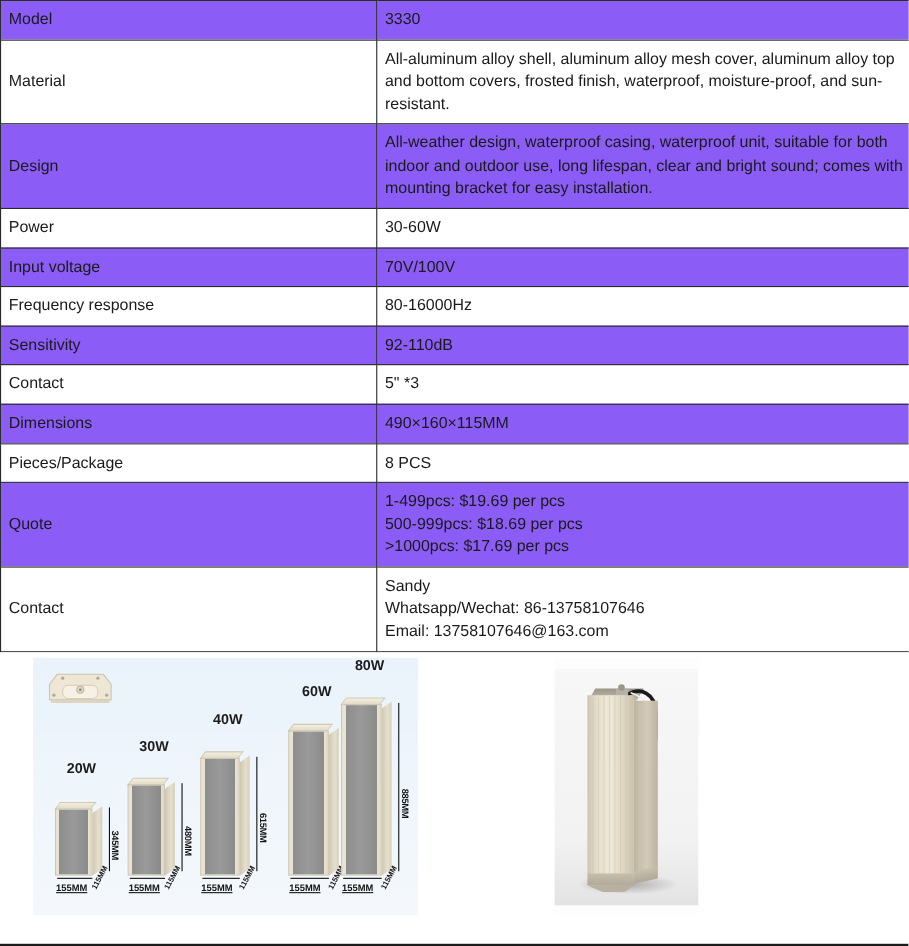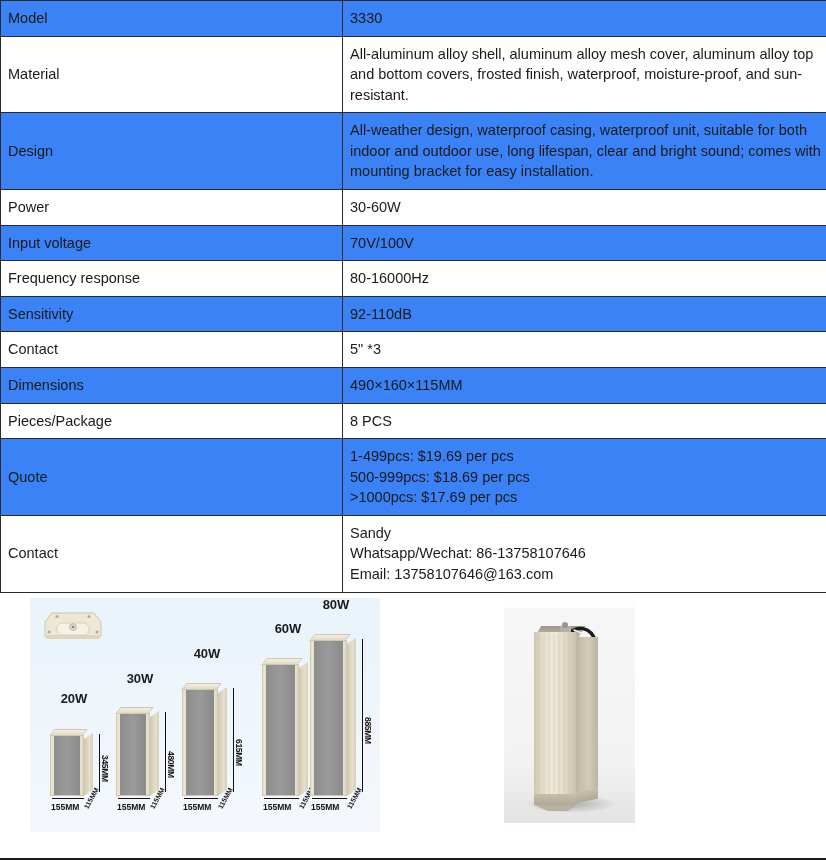--- a/index.html
+++ b/index.html
@@ -23,21 +23,21 @@
     table-layout:fixed;
     font-size:14.5px;
   }
   table.spec td{
     border:1px solid #2a2a2a;
     padding:7px 6px 7px 7px;
     vertical-align:middle;
     line-height:1.42;
     word-wrap:break-word;
   }
-  table.spec tr.alt td{ background:#3b82f6; }
+  table.spec tr.alt td{ background:#8b5cf6; }
   table.spec tr.plain td{ background:#ffffff; }
   td.key{ width:328px; }
   td.val{ width:484px; }
   .ml{ white-space:pre-line; }
   
   .imgpanel{
     position:relative;
     width:826px;
     height:243px;
     background:#ffffff;
@@ -94,20 +94,21 @@
     color:#141414;
     writing-mode:vertical-rl;
     letter-spacing:-0.3px;
     white-space:nowrap;
   }
   .hdim{
     position:absolute;
     font-size:8.5px; font-weight:bold;
     color:#141414;
     white-space:nowrap;
+    text-decoration:underline;
   }
   .ddim{
     position:absolute;
     font-size:7px; font-weight:bold;
     color:#141414;
     white-space:nowrap;
     transform:rotate(-62deg);
     transform-origin:left bottom;
   }
   .arrowline{ position:absolute; background:#111; }

